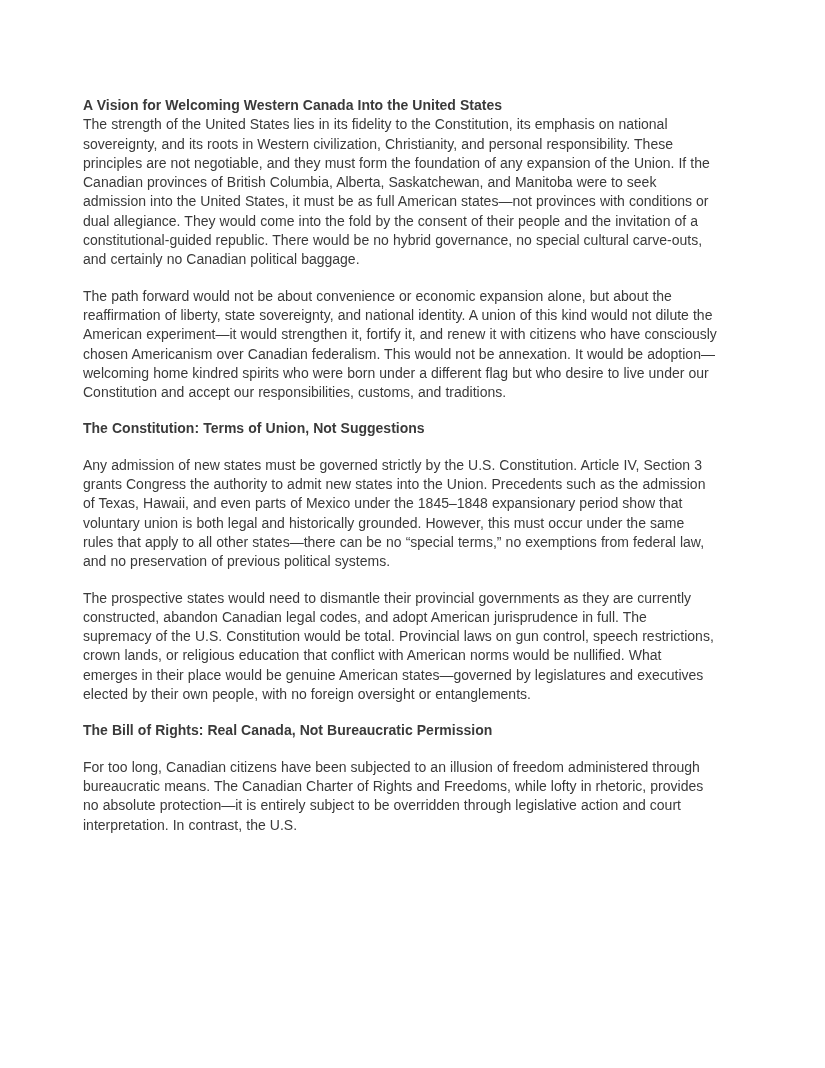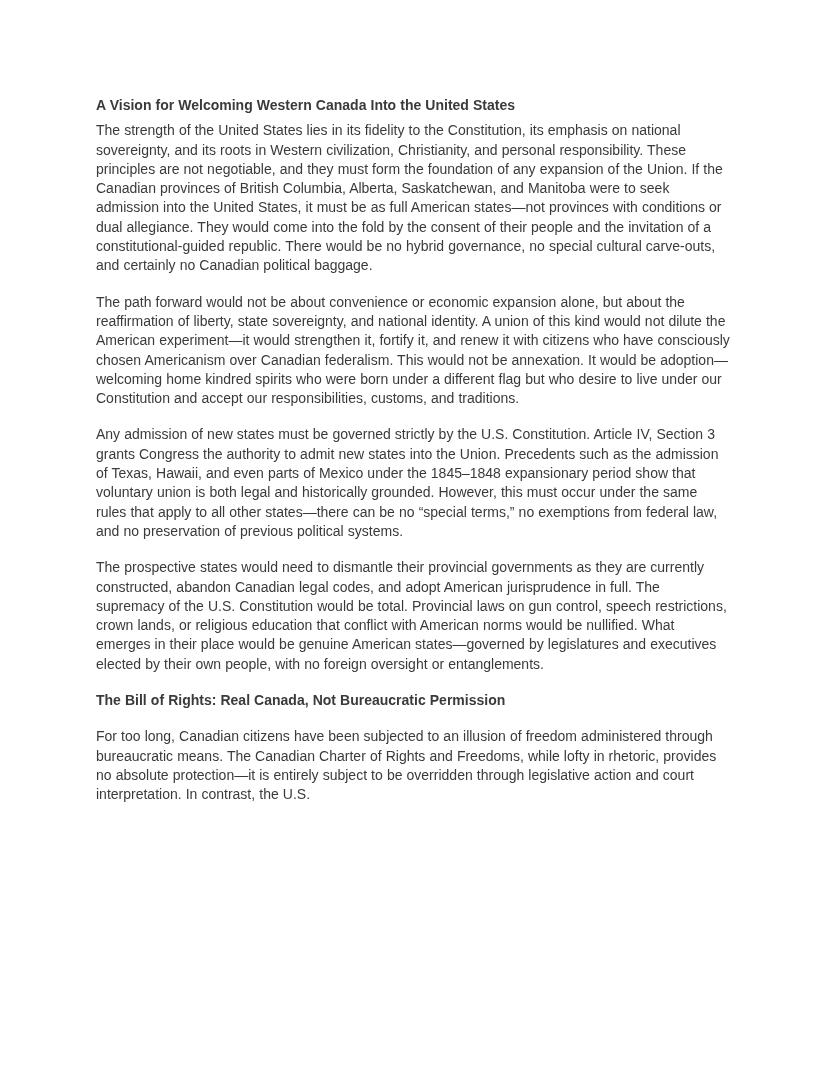--- a/index.html
+++ b/index.html
@@ -18,25 +18,25 @@
     position: absolute;
     top: 0;
     left: 0;
     width: 825px;
     height: 1068px;
     background: #ffffff;
   }
   .content {
     position: absolute;
     top: 96px;
-    left: 96px;
+    left: 83px;
     width: 634px;
   }
   .content p {
-    margin: 6px 0 17px 0;
+    margin: 0 0 17px 0;
     font-size: 14px;
     line-height: 19.3px;
     color: #3a3a3a;
     text-align: left;
     word-spacing: 0.2px;
   }
   .doc-title {
     font-weight: bold;
     color: #323232;
     margin: 0 0 0 0 !important;
@@ -53,20 +53,21 @@
 <body>
 
 <div class="page">
   <div class="content">
     <p class="doc-title">A Vision for Welcoming Western Canada Into the United States</p>
 
     <p class="doc-para">The strength of the United States lies in its fidelity to the Constitution, its emphasis on national sovereignty, and its roots in Western civilization, Christianity, and personal responsibility. These principles are not negotiable, and they must form the foundation of any expansion of the Union. If the Canadian provinces of British Columbia, Alberta, Saskatchewan, and Manitoba were to seek admission into the United States, it must be as full American states—not provinces with conditions or dual allegiance. They would come into the fold by the consent of their people and the invitation of a constitutional-guided republic. There would be no hybrid governance, no special cultural carve-outs, and certainly no Canadian political baggage.</p>
 
     <p class="doc-para">The path forward would not be about convenience or economic expansion alone, but about the reaffirmation of liberty, state sovereignty, and national identity. A union of this kind would not dilute the American experiment—it would strengthen it, fortify it, and renew it with citizens who have consciously chosen Americanism over Canadian federalism. This would not be annexation. It would be adoption—welcoming home kindred spirits who were born under a different flag but who desire to live under our Constitution and accept our responsibilities, customs, and traditions.</p>
 
+    <p class="doc-heading">The Constitution: Terms of Union, Not Suggestions</p>
 
     <p class="doc-para">Any admission of new states must be governed strictly by the U.S. Constitution. Article IV, Section 3 grants Congress the authority to admit new states into the Union. Precedents such as the admission of Texas, Hawaii, and even parts of Mexico under the 1845–1848 expansionary period show that voluntary union is both legal and historically grounded. However, this must occur under the same rules that apply to all other states—there can be no “special terms,” no exemptions from federal law, and no preservation of previous political systems.</p>
 
     <p class="doc-para">The prospective states would need to dismantle their provincial governments as they are currently constructed, abandon Canadian legal codes, and adopt American jurisprudence in full. The supremacy of the U.S. Constitution would be total. Provincial laws on gun control, speech restrictions, crown lands, or religious education that conflict with American norms would be nullified. What emerges in their place would be genuine American states—governed by legislatures and executives elected by their own people, with no foreign oversight or entanglements.</p>
 
     <p class="doc-heading">The Bill of Rights: Real Canada, Not Bureaucratic Permission</p>
 
     <p class="doc-para">For too long, Canadian citizens have been subjected to an illusion of freedom administered through bureaucratic means. The Canadian Charter of Rights and Freedoms, while lofty in rhetoric, provides no absolute protection—it is entirely subject to be overridden through legislative action and court interpretation. In contrast, the U.S.</p>
   </div>
 </div>

